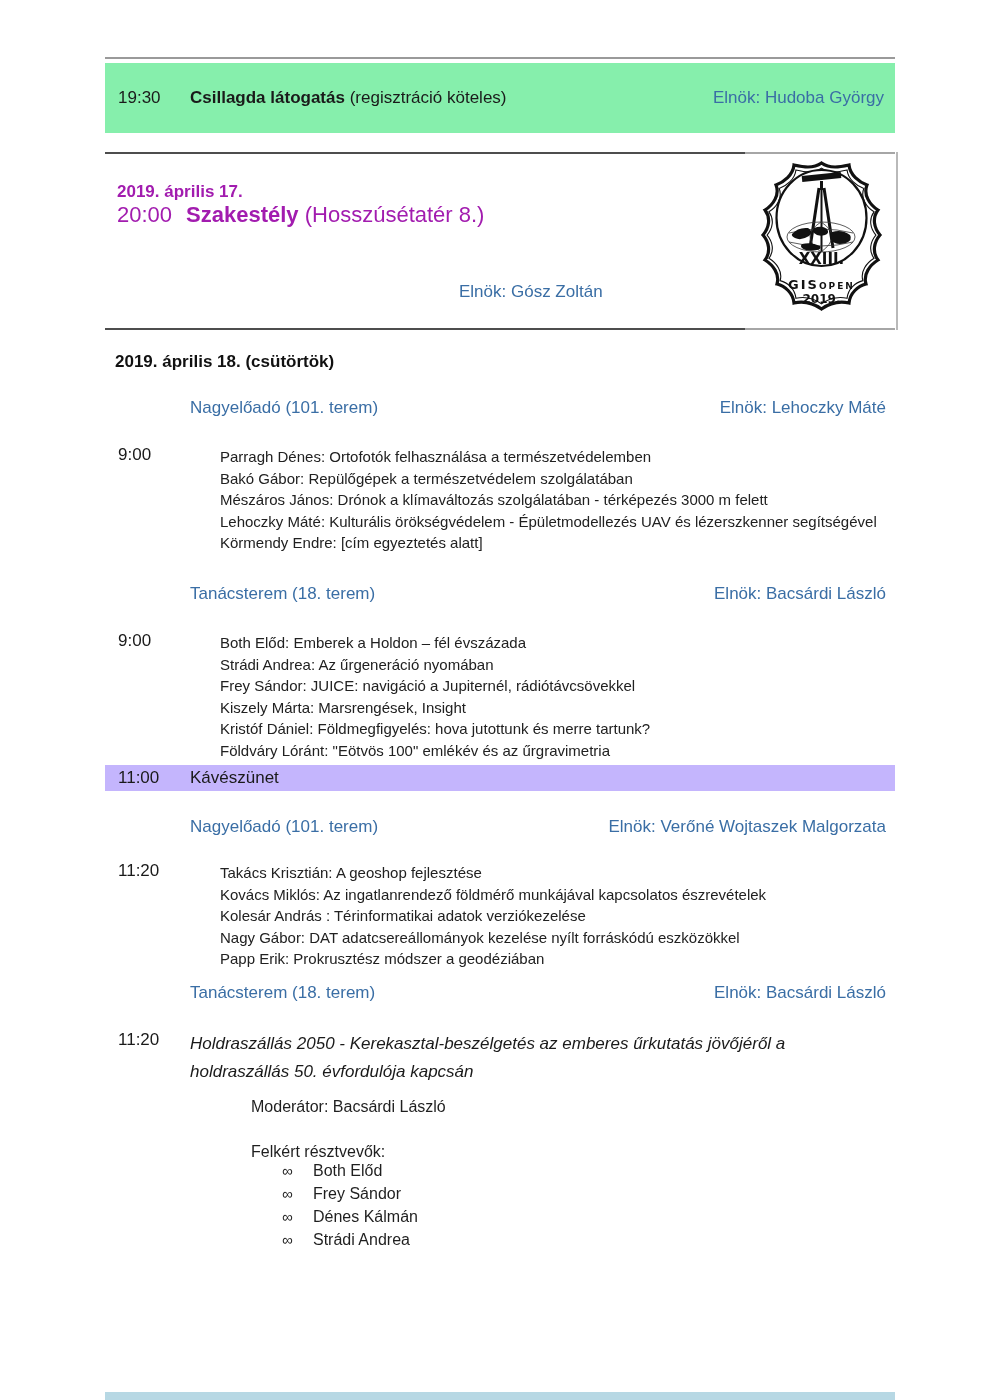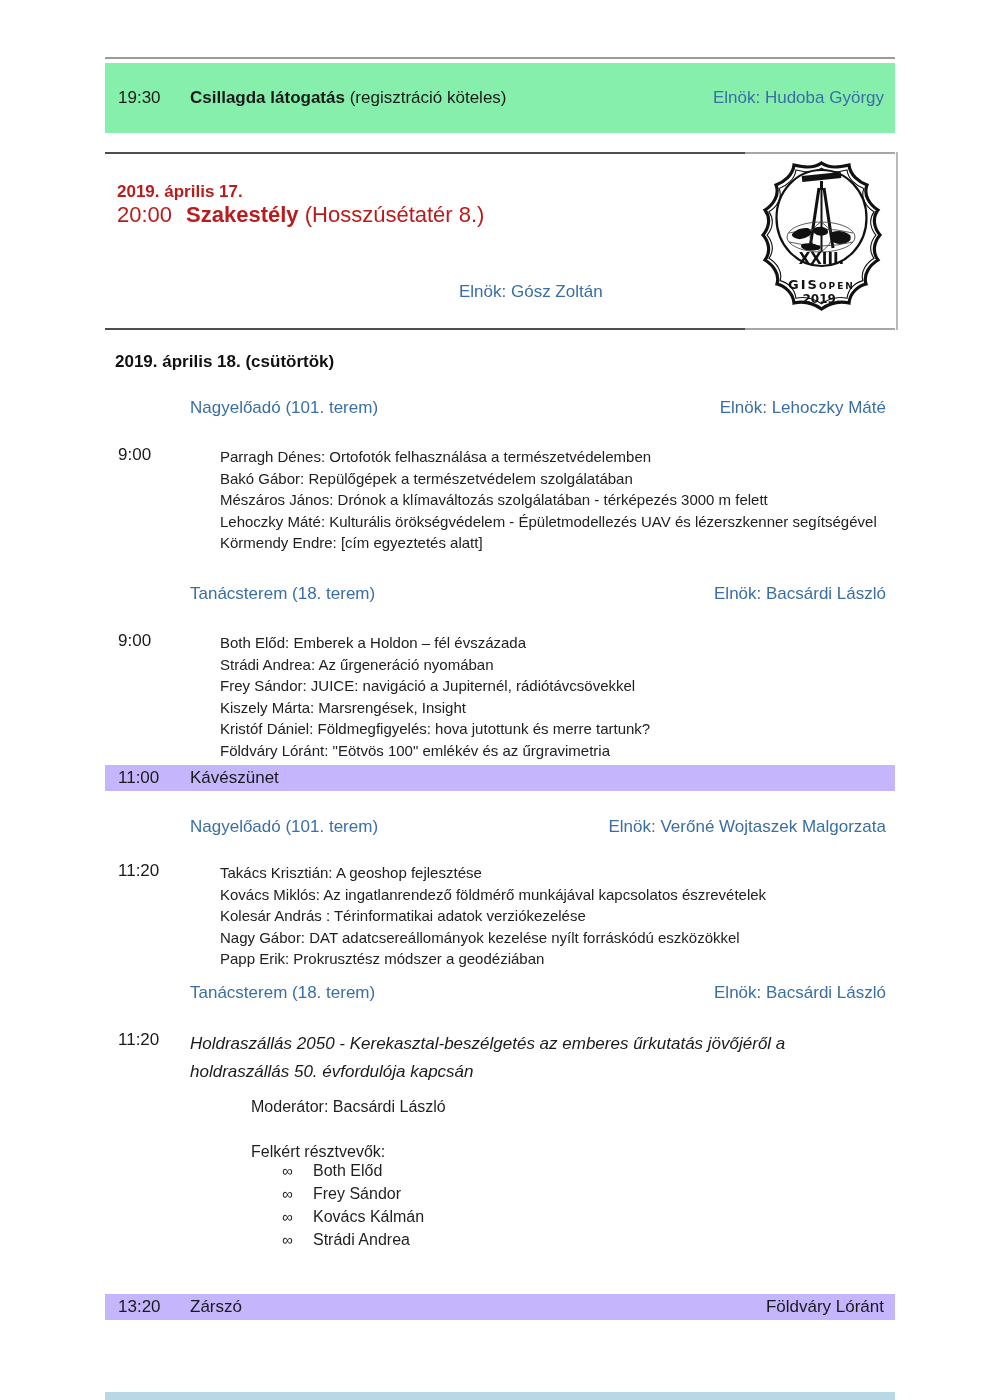--- a/index.html
+++ b/index.html
@@ -9,21 +9,21 @@
   }
   
   .band{position:absolute;left:105px;width:790px;display:flex;align-items:center;}
   .band-blue{background:#86efac;}
   .band-gray{background:#c4b5fd;}
   .band .time{position:absolute;left:13px;font-size:17px;color:#1a1a1a;}
   .band .event{position:absolute;left:85px;font-size:17px;color:#1a1a1a;white-space:nowrap;}
   .band .event b{font-weight:bold;}
   .band .chair-right{position:absolute;right:11px;font-size:17px;white-space:nowrap;}
   .blue-text{color:#3a6ea5;}
-  .maroon{color:#b91c1c;text-align:right;}
+  .maroon{color:#a21caf;text-align:right;}
   
   .rule{position:absolute;left:105px;width:790px;height:2px;font-size:0;}
   .rule .seg-dark{display:inline-block;width:640px;height:2px;background:#4d4d4d;vertical-align:top;}
   .rule .seg-light{display:inline-block;width:150px;height:2px;background:#a6a6a6;vertical-align:top;}
   .hairline{position:absolute;left:105px;top:57px;width:790px;height:2px;background:#9a9a9a;}
   .vline{position:absolute;left:896px;top:152px;width:2px;height:178px;background:#b9b9b9;}
   
   .date-heading{position:absolute;left:117px;top:182px;font-size:17px;font-weight:bold;}
   .event-line{position:absolute;left:117px;top:202px;font-size:22px;white-space:nowrap;}
   .event-line .gap{display:inline-block;width:14px;}
@@ -155,29 +155,24 @@
     <div class="participant">
         <span class="bullet">∞</span>
         <span>Both Előd</span>
       </div>
     <div class="participant">
         <span class="bullet">∞</span>
         <span>Frey Sándor</span>
       </div>
     <div class="participant">
         <span class="bullet">∞</span>
-        <span>Kovács Kálmán</span>
+        <span>Dénes Kálmán</span>
       </div>
     <div class="participant">
         <span class="bullet">∞</span>
         <span>Strádi Andrea</span>
       </div>
   </div>
 
-  <div class="band band-gray" style="top:1294px;height:26px;">
-    <span class="time">13:20</span>
-    <span class="event">Zárszó</span>
-    <span class="chair-right" style="color:#1a1a1a;">Földváry Lóránt</span>
-  </div>
 
   <div class="bottom-strip"></div>
 
 </div>
 
 </body></html>

